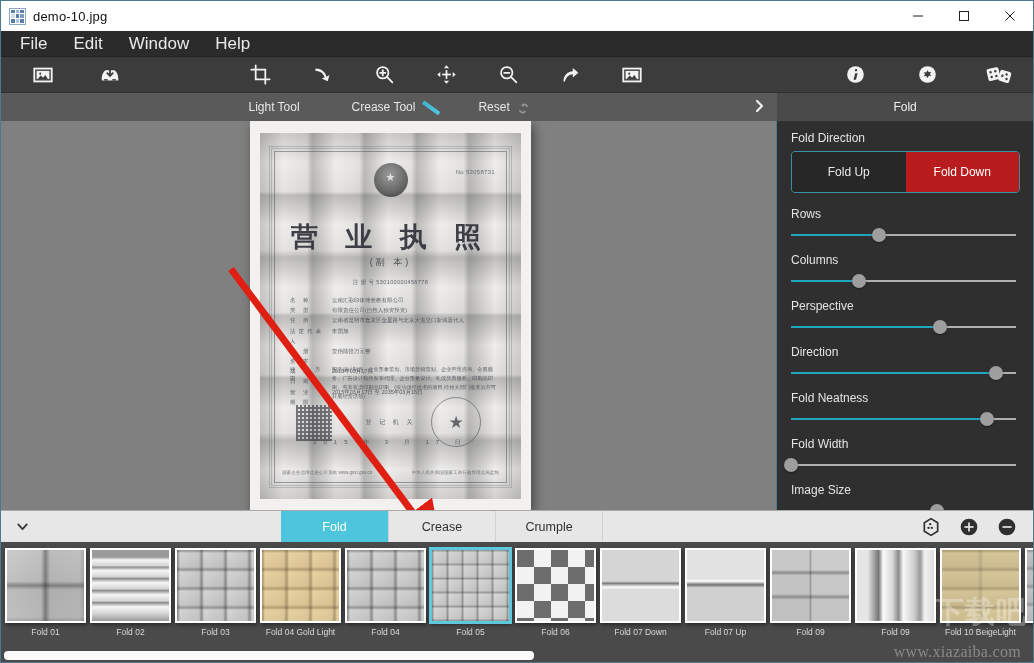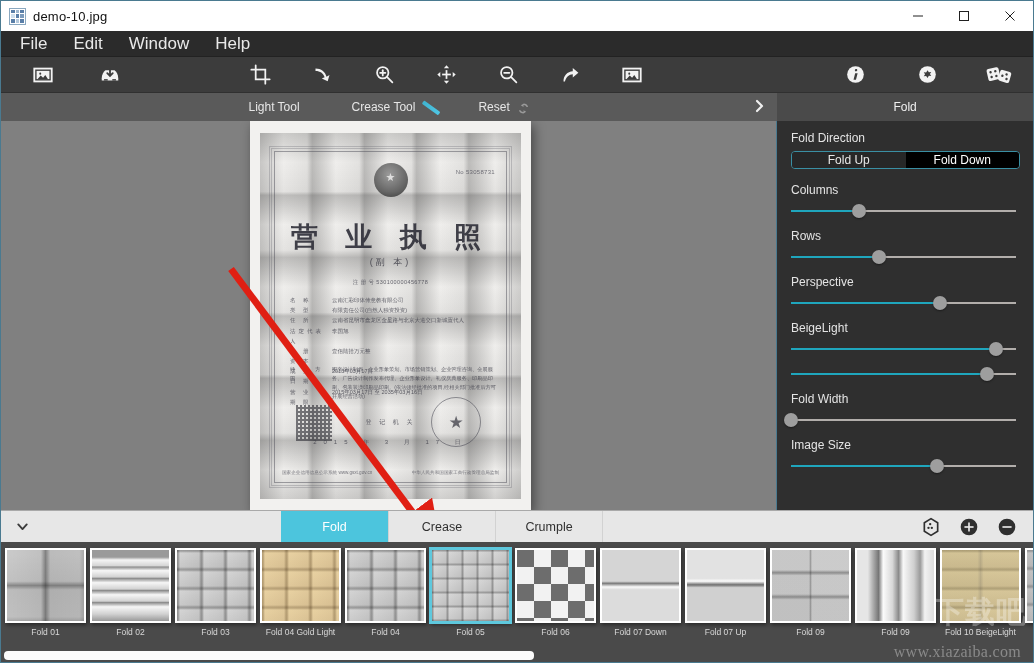--- a/index.html
+++ b/index.html
@@ -208,28 +208,28 @@
   }
   .arrow-svg { position: absolute; left: 0; top: 0; pointer-events: none; }
 
   
   .rpanel {
     width: 257px; background: #2f2f2f; padding: 10px 14px 0 14px;
     border-left: 1px solid #4a7a90;
   }
   .p-label { font-size: 12px; color: #e4e4e4; margin-bottom: 6px; }
   .seg {
-    display: flex; width: 229px; height: 18px; border-radius: 4px; overflow: hidden;
+    display: flex; width: 229px; height: 42px; border-radius: 4px; overflow: hidden;
     border: 1px solid #3a8fa3; margin-bottom: 14px;
   }
   .seg > div {
     flex: 1; display: flex; align-items: center; justify-content: center;
     font-size: 12px; color: #e8e8e8; background: #272727;
   }
-  .seg > div.on { background: #000000; color: #ffffff; }
+  .seg > div.on { background: #b91c1c; color: #ffffff; }
   .slider-group { margin-bottom: 11px; }
   .slider-group .p-label { margin-bottom: 7px; }
   .track {
     position: relative; height: 14px; width: 225px;
   }
   .track .bar {
     position: absolute; left: 0; right: 0; top: 6px; height: 2px; background: #b2aeab;
   }
   .track .fill {
     position: absolute; left: 0; top: 6px; height: 2px; background: #1fa6bd;
@@ -634,56 +634,57 @@
 
     <div class="rpanel">
 
       <div class="p-label">Fold Direction</div>
       <div class="seg">
         <div>Fold Up</div>
         <div class="on">Fold Down</div>
       </div>
 
       <div class="slider-group">
+        <div class="p-label">Rows</div>
+        <div class="track">
+          <div class="bar"></div>
+            <div class="fill" style="width: 39%;"></div>
+            <div class="knob" style="left: 39%;"></div>
+        </div>
+      </div>
+
+      <div class="slider-group">
         <div class="p-label">Columns</div>
         <div class="track">
           <div class="bar"></div>
             <div class="fill" style="width: 30%;"></div>
             <div class="knob" style="left: 30%;"></div>
-        </div>
-      </div>
-
-      <div class="slider-group">
-        <div class="p-label">Rows</div>
-        <div class="track">
-          <div class="bar"></div>
-            <div class="fill" style="width: 39%;"></div>
-            <div class="knob" style="left: 39%;"></div>
         </div>
       </div>
 
       <div class="slider-group">
         <div class="p-label">Perspective</div>
         <div class="track">
           <div class="bar"></div>
             <div class="fill" style="width: 66%;"></div>
             <div class="knob" style="left: 66%;"></div>
         </div>
       </div>
 
       <div class="slider-group">
-        <div class="p-label">BeigeLight</div>
+        <div class="p-label">Direction</div>
         <div class="track">
           <div class="bar"></div>
             <div class="fill" style="width: 91%;"></div>
             <div class="knob" style="left: 91%;"></div>
         </div>
       </div>
 
       <div class="slider-group">
+        <div class="p-label">Fold Neatness</div>
         <div class="track">
           <div class="bar"></div>
             <div class="fill" style="width: 87%;"></div>
             <div class="knob" style="left: 87%;"></div>
         </div>
       </div>
 
       <div class="slider-group">
         <div class="p-label">Fold Width</div>
         <div class="track">

